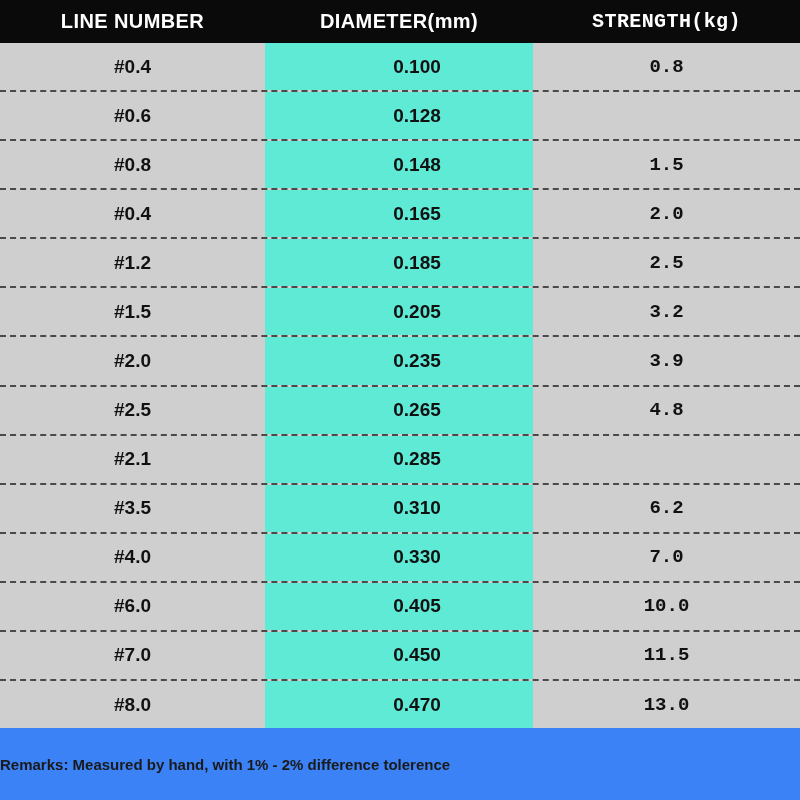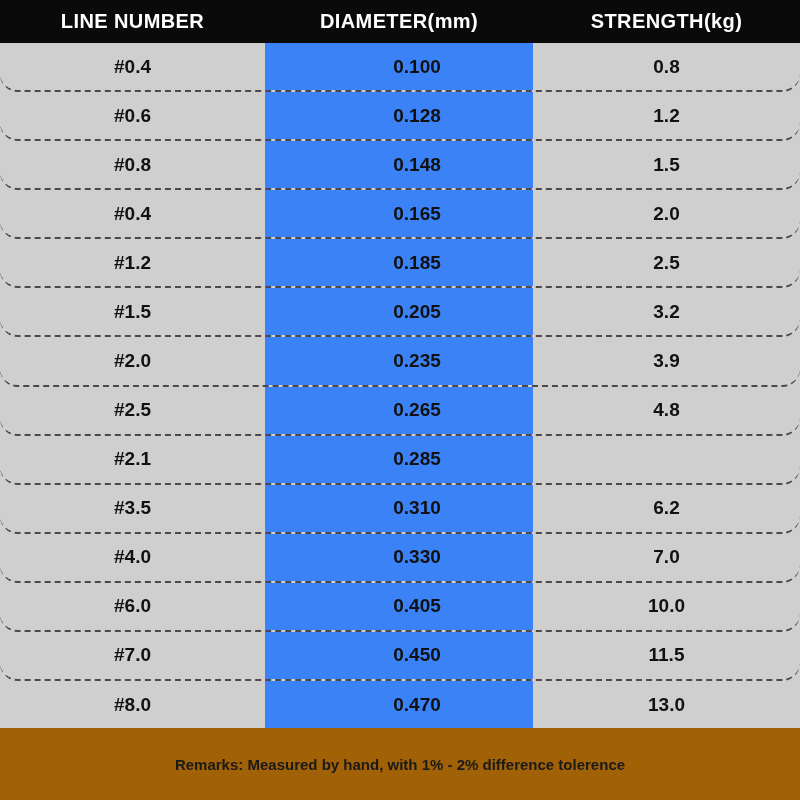--- a/index.html
+++ b/index.html
@@ -31,62 +31,60 @@
   }
   .header-cell {
     font-size: 20px;
     font-weight: bold;
     letter-spacing: 0.4px;
     text-align: center;
     white-space: nowrap;
   }
   .col-1 { width: 265px; }
   .col-2 { width: 268px; }
-  .col-3 { width: 267px; }
+  .col-3 { width: 267px; font-family: Liberation Mono, monospace; }
 
   .body-rows {
     flex: 1 1 auto;
     display: flex;
     flex-direction: column;
     position: relative;
   }
   .data-row {
     display: flex;
     align-items: flex-start;
     flex: 1 1 0;
     position: relative;
     border-bottom: 2px dashed #4a4a4a;
     box-sizing: border-box;
-    border-radius: 18px;
   }
   .data-row:last-of-type {
     border-bottom: none;
   }
   .cell {
     text-align: center;
     font-size: 19px;
     font-weight: bold;
     color: #111111;
     align-self: stretch;
     display: flex;
     align-items: center;
     justify-content: center;
     box-sizing: border-box;
   }
   .cell.col-1 { background: transparent; }
-  .cell.col-2 { background: #3b82f6; padding-left: 36px; }
+  .cell.col-2 { background: #5eead4; padding-left: 36px; }
   .cell.col-3 { background: transparent; }
 
   .remarks-row {
     flex: 0 0 auto;
     height: 72px;
     display: flex;
     align-items: center;
-    justify-content: center;
-    background: #a16207;
+    background: #3b82f6;
   }
   .remarks-text {
     font-size: 15px;
     font-weight: bold;
     color: #1a1a1a;
     text-align: center;
   }
 </style>
 </head>
 <body>
@@ -103,21 +101,20 @@
 
     <div class="data-row">
       <div class="cell col-1">#0.4</div>
       <div class="cell col-2">0.100</div>
       <div class="cell col-3">0.8</div>
     </div>
 
     <div class="data-row">
       <div class="cell col-1">#0.6</div>
       <div class="cell col-2">0.128</div>
-      <div class="cell col-3">1.2</div>
     </div>
 
     <div class="data-row">
       <div class="cell col-1">#0.8</div>
       <div class="cell col-2">0.148</div>
       <div class="cell col-3">1.5</div>
     </div>
 
     <div class="data-row">
       <div class="cell col-1">#0.4</div>

